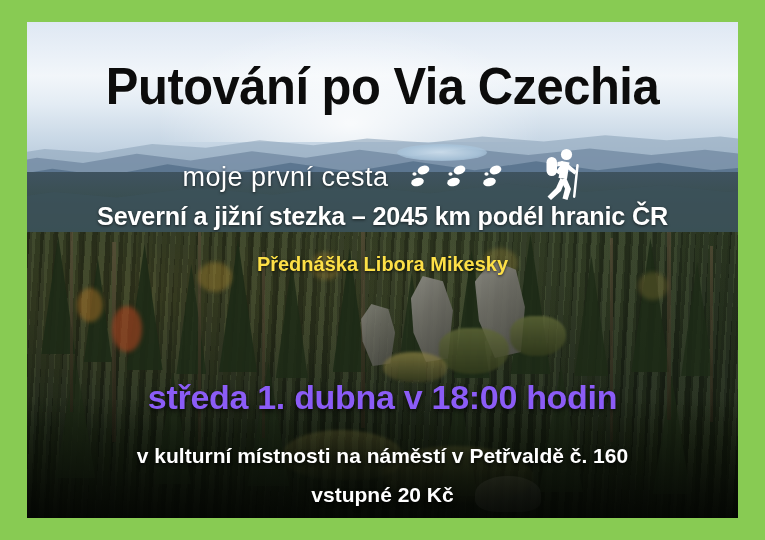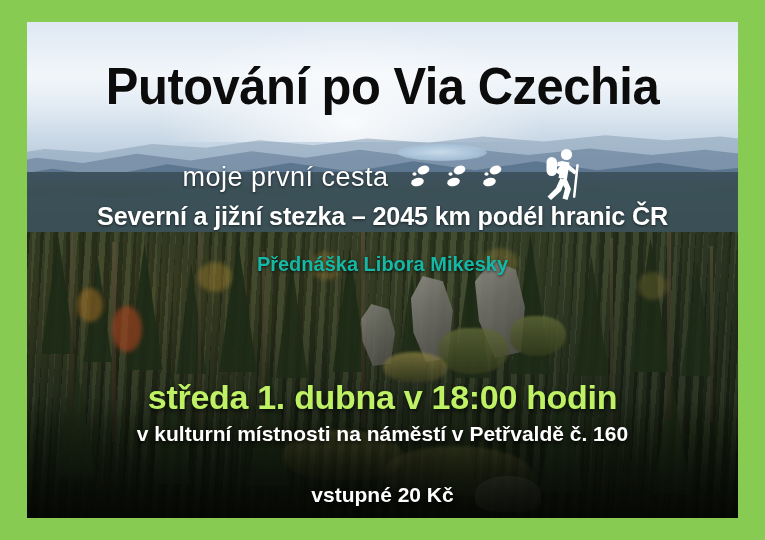--- a/index.html
+++ b/index.html
@@ -221,33 +221,33 @@
     font-weight: 700;
     color: #ffffff;
     letter-spacing: -.2px;
     transform: scaleX(.97);
     text-shadow: 0 1px 3px rgba(0,0,0,.6);
   }
   #line-speaker {
     top: 232px;
     font-size: 20px;
     font-weight: 700;
-    color: #14b8a6;
+    color: #fde047;
     text-shadow: 0 1px 3px rgba(0,0,0,.7);
   }
   #line-datetime {
     top: 358px;
     font-size: 34px;
     font-weight: 700;
-    color: #bef264;
+    color: #8b5cf6;
     letter-spacing: -.3px;
     text-shadow: 0 2px 5px rgba(0,0,0,.75);
   }
   #line-venue {
-    top: 401px;
+    top: 423px;
     font-size: 21px;
     font-weight: 700;
     color: #ffffff;
     text-shadow: 0 2px 4px rgba(0,0,0,.8);
   }
   #line-price {
     top: 462px;
     font-size: 21px;
     font-weight: 700;
     color: #ffffff;

